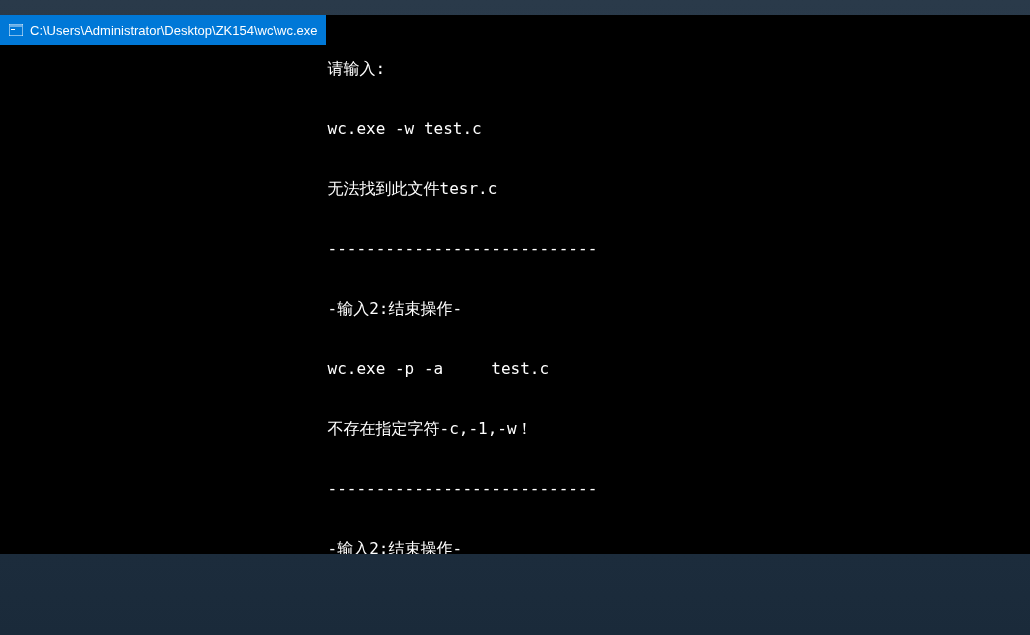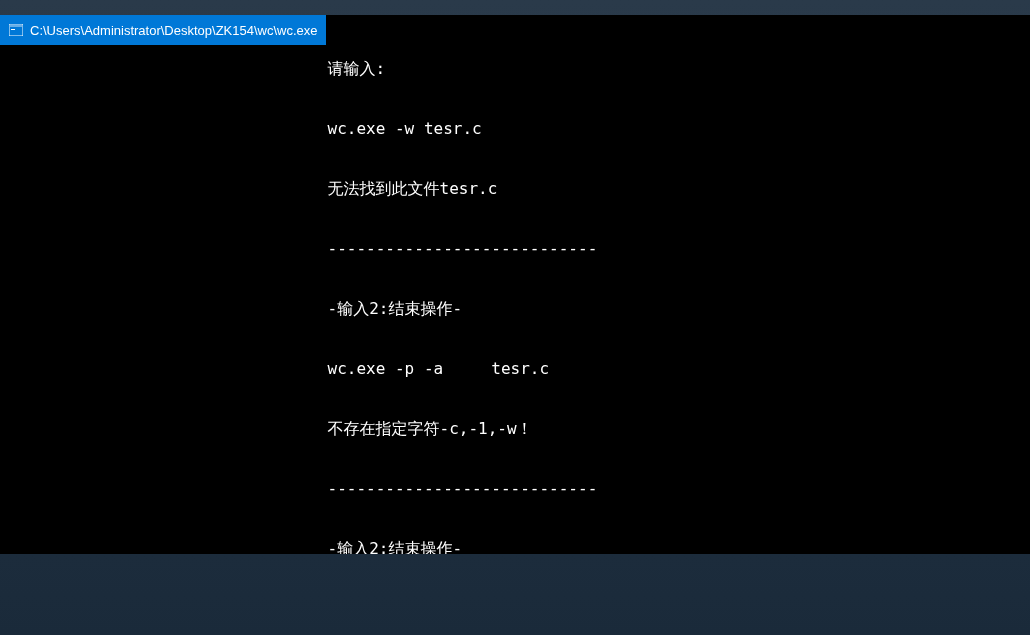--- a/index.html
+++ b/index.html
@@ -70,25 +70,25 @@
       <svg viewBox="0 0 14 12">
         <rect x="0" y="0" width="14" height="12" fill="none" stroke="#ffffff" stroke-width="1"></rect>
         <rect x="1" y="1" width="12" height="2" fill="#ffffff" opacity="0.4"></rect>
         <rect x="2" y="5" width="4" height="1" fill="#ffffff"></rect>
       </svg>
     </span>
     <span>C:\Users\Administrator\Desktop\ZK154\wc\wc.exe</span>
   </div>
   <div class="terminal">
     <span class="terminal-line">请输入:</span>
-    <span class="terminal-line">wc.exe -w tesr.c</span>
+    <span class="terminal-line">wc.exe -w test.c</span>
     <span class="terminal-line">无法找到此文件tesr.c</span>
     <span class="terminal-line">----------------------------</span>
     <span class="terminal-line">-输入2:结束操作-</span>
-    <span class="terminal-line">wc.exe -p -a     tesr.c</span>
+    <span class="terminal-line">wc.exe -p -a     test.c</span>
     <span class="terminal-line">不存在指定字符-c,-1,-w！</span>
     <span class="terminal-line">----------------------------</span>
     <span class="terminal-line">-输入2:结束操作-</span>
     
     
     
     
     
     
     

